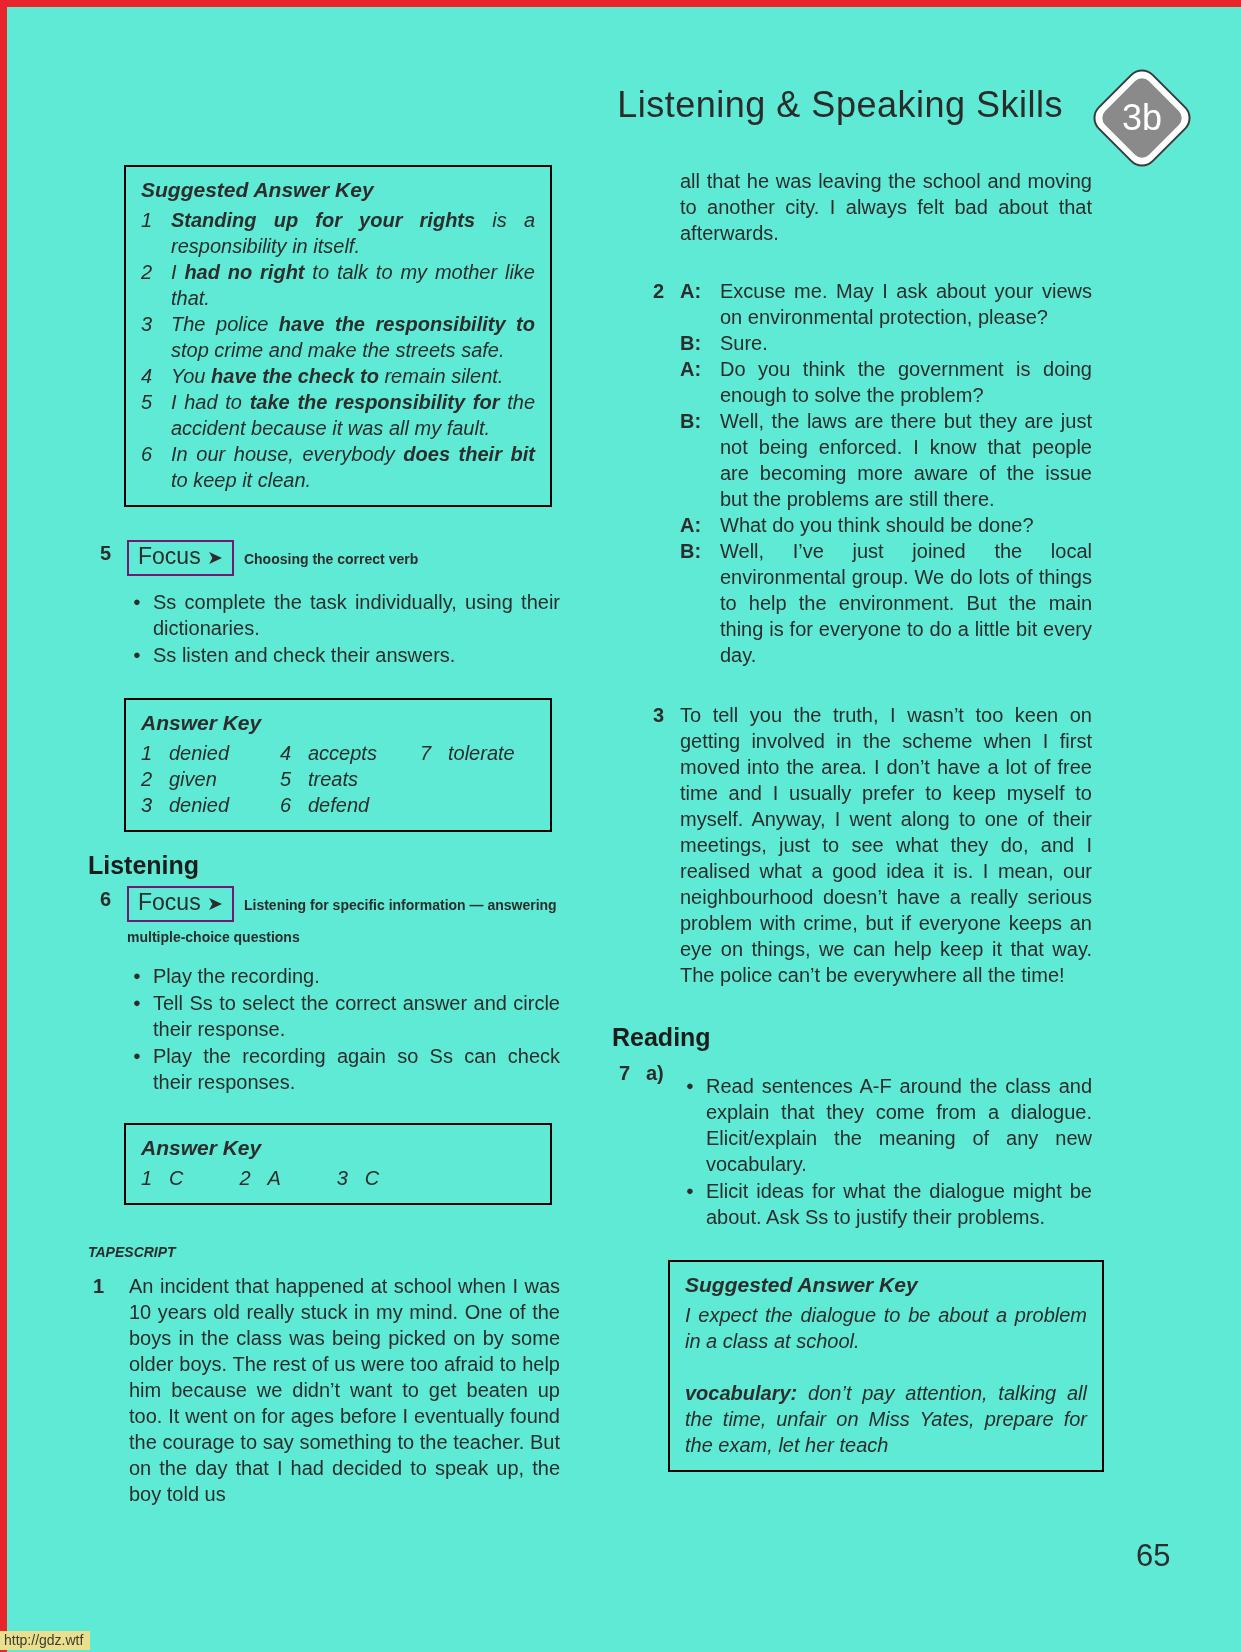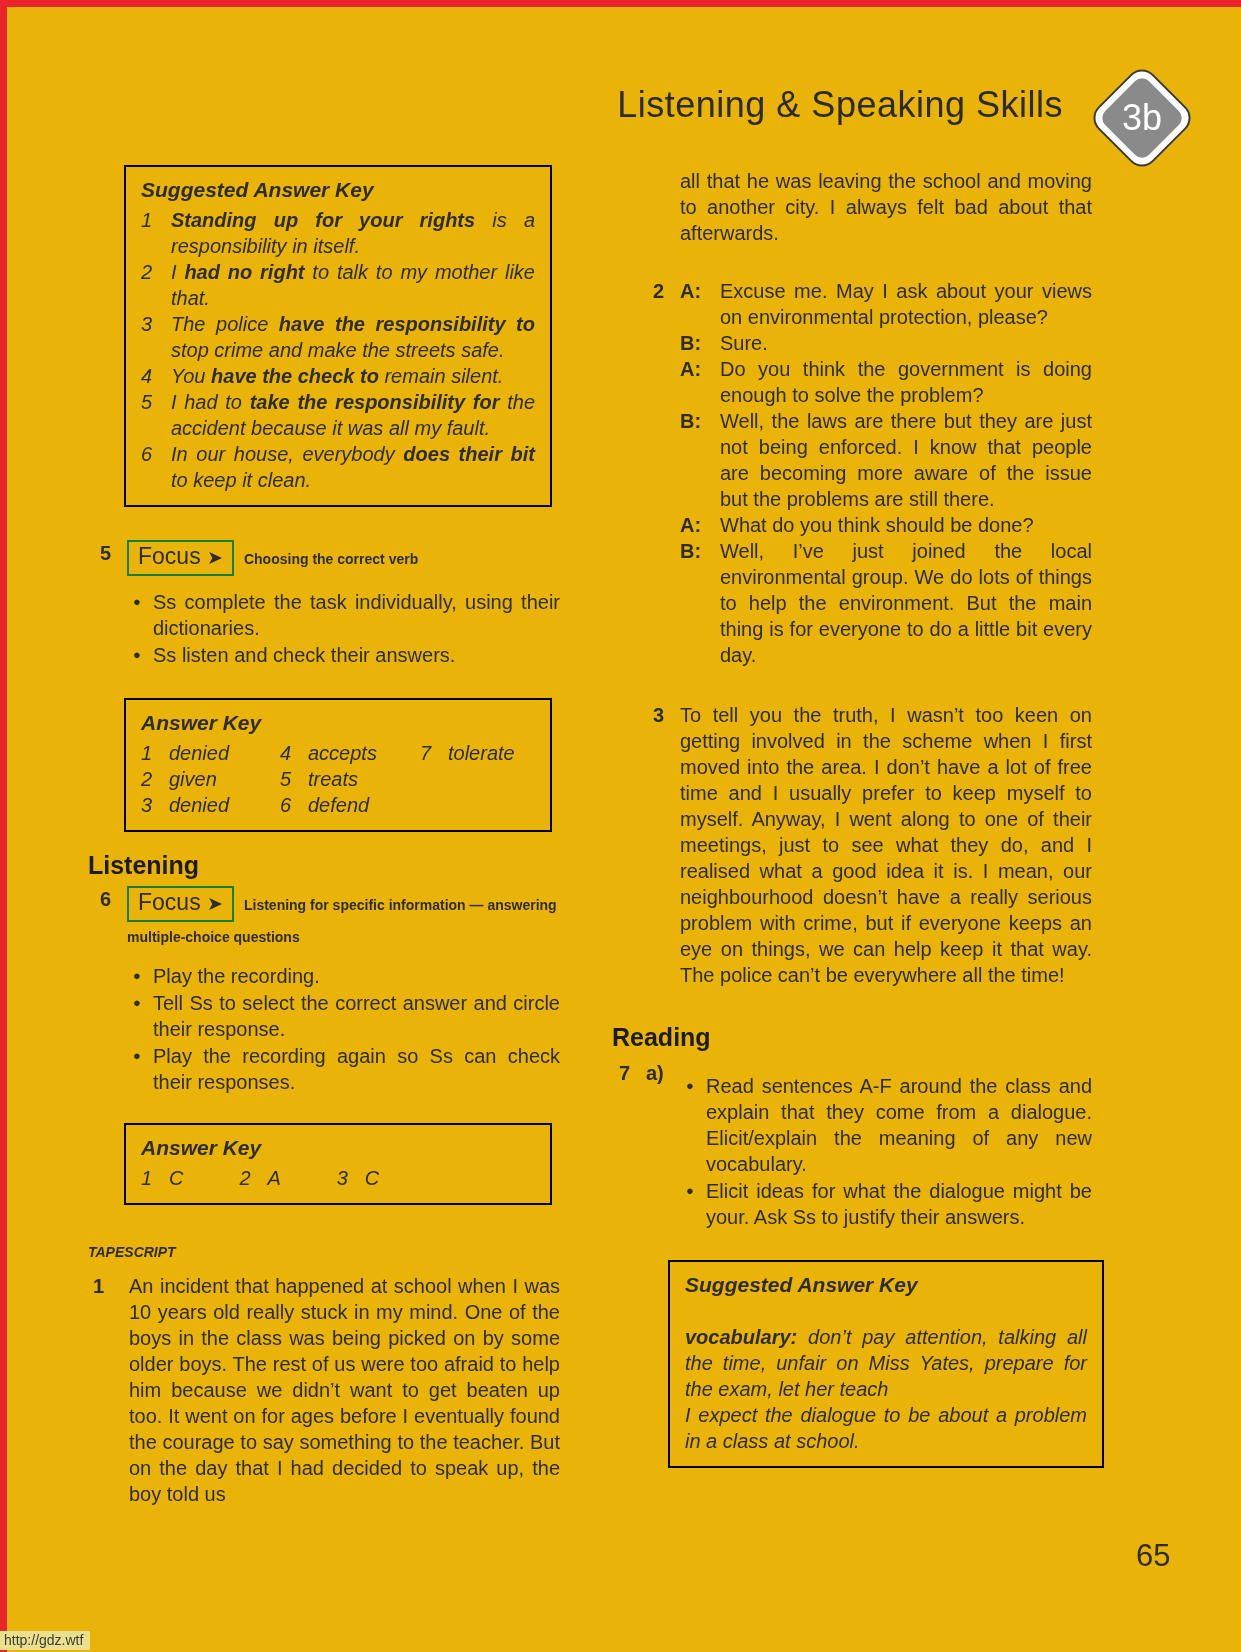--- a/index.html
+++ b/index.html
@@ -1,16 +1,16 @@
 <!DOCTYPE html>
 <html><head>
 <meta charset="utf-8">
 <style>
   html,body{margin:0;padding:0;background:#fff;}
-  .page{position:relative;width:1241px;height:1652px;background:#eab308;
+  .page{position:relative;width:1241px;height:1652px;background:#5eead4;
         font-family:"Liberation Sans",sans-serif;color:#2d2d2d;overflow:hidden;}
   .edge-top{position:absolute;left:0;top:0;width:100%;height:7px;background:#e8252a;}
   .edge-left{position:absolute;left:0;top:0;width:7px;height:100%;background:#e8252a;}
 
   .title{position:absolute;top:84px;right:178px;font-size:36px;letter-spacing:0.5px;color:#2b2b2b;}
   .badge{position:absolute;left:1103px;top:79px;width:74px;height:74px;transform:rotate(45deg);
          background:#fff;border:2px solid #3a3a3a;border-radius:16px;
          display:flex;align-items:center;justify-content:center;}
   .badge-inner{width:62px;height:62px;background:#8a8a8a;border-radius:10px;
          display:flex;align-items:center;justify-content:center;}
@@ -29,21 +29,21 @@
   .kb-t{flex:1;text-align:justify;}
   .b{font-weight:700;}
 
   .box-left{margin-left:36px;margin-right:8px;}
   .box-right{margin-left:56px;margin-right:0;}
 
   .sec{display:flex;margin-top:30px;}
   .sec-n{flex:0 0 39px;padding-left:12px;font-weight:700;box-sizing:border-box;}
   .sec-body{flex:1;}
   .focus-line{margin:0;}
-  .focus-box{display:inline-block;border:2px solid #15803d;padding:0 9px 2px 9px;
+  .focus-box{display:inline-block;border:2px solid #701a75;padding:0 9px 2px 9px;
              font-size:23px;line-height:28px;margin-right:10px;}
   .focus-arrow{font-size:19px;}
   .sec-title{font-weight:700;font-size:14px;}
   .bullets{margin-top:13px;}
   .bullet{display:flex;margin-top:1px;}
   .dot{flex:0 0 26px;padding-left:6px;font-size:13px;line-height:26px;box-sizing:border-box;}
   .bt{flex:1;text-align:justify;}
 
   .ak-grid{display:flex;}
   .ak-col1{flex:0 0 139px;}
@@ -271,28 +271,28 @@
       <div class="item-n2" style="padding-left:7px;flex-basis:34px;box-sizing:border-box;">7</div>
       <div class="sub-n" style="flex-basis:34px;">a)</div>
       <div class="item-body pr">
         <div class="bullets">
           <div class="bullet">
               <span class="dot">●</span>
               <span class="bt">Read sentences A-F around the class and explain that they come from a dialogue. Elicit/explain the meaning of any new vocabulary.</span>
             </div>
           <div class="bullet">
               <span class="dot">●</span>
-              <span class="bt">Elicit ideas for what the dialogue might be your. Ask Ss to justify their answers.</span>
+              <span class="bt">Elicit ideas for what the dialogue might be about. Ask Ss to justify their problems.</span>
             </div>
         </div>
       </div>
     </div>
 
     <div class="keybox box-right" style="margin-top:30px;">
       <div class="kb-title">Suggested Answer Key</div>
+      <p class="kb-text">I expect the dialogue to be about a problem in a class at school.</p>
       <p class="kb-text kb-gap"><span class="vlabel">vocabulary:</span><span> don’t pay attention, talking all the time, unfair on Miss Yates, prepare for the exam, let her teach</span></p>
-      <p class="kb-text">I expect the dialogue to be about a problem in a class at school.</p>
     </div>
   </div>
 
   <div class="pagenum">65</div>
   <div class="watermark">http://gdz.wtf</div>
 </div>
 
 </body></html>

